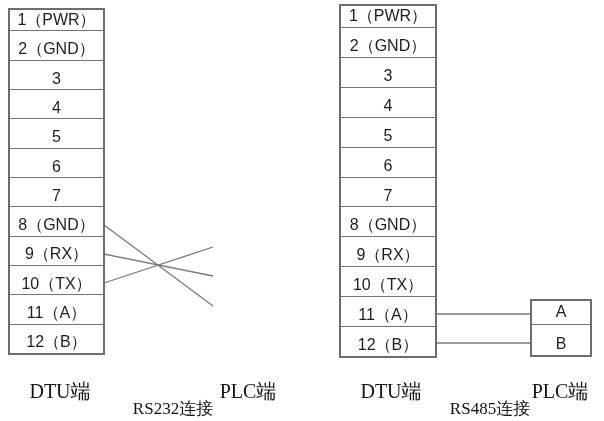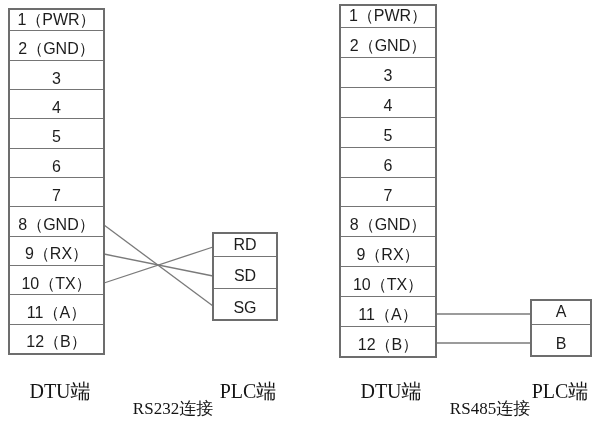--- a/index.html
+++ b/index.html
@@ -89,25 +89,20 @@
     <div class="cell">5</div>
     <div class="cell">6</div>
     <div class="cell">7</div>
     <div class="cell">8（GND）</div>
     <div class="cell">9（RX）</div>
     <div class="cell">10（TX）</div>
     <div class="cell">11（A）</div>
     <div class="cell">12（B）</div>
   </div>
 
-  <div class="connector" id="rs232-plc">
-    <div class="cell">RD</div>
-    <div class="cell">SD</div>
-    <div class="cell">SG</div>
-  </div>
 
   <div class="connector" id="rs485-dtu">
     <div class="cell">1（PWR）</div>
     <div class="cell">2（GND）</div>
     <div class="cell">3</div>
     <div class="cell">4</div>
     <div class="cell">5</div>
     <div class="cell">6</div>
     <div class="cell">7</div>
     <div class="cell">8（GND）</div>

